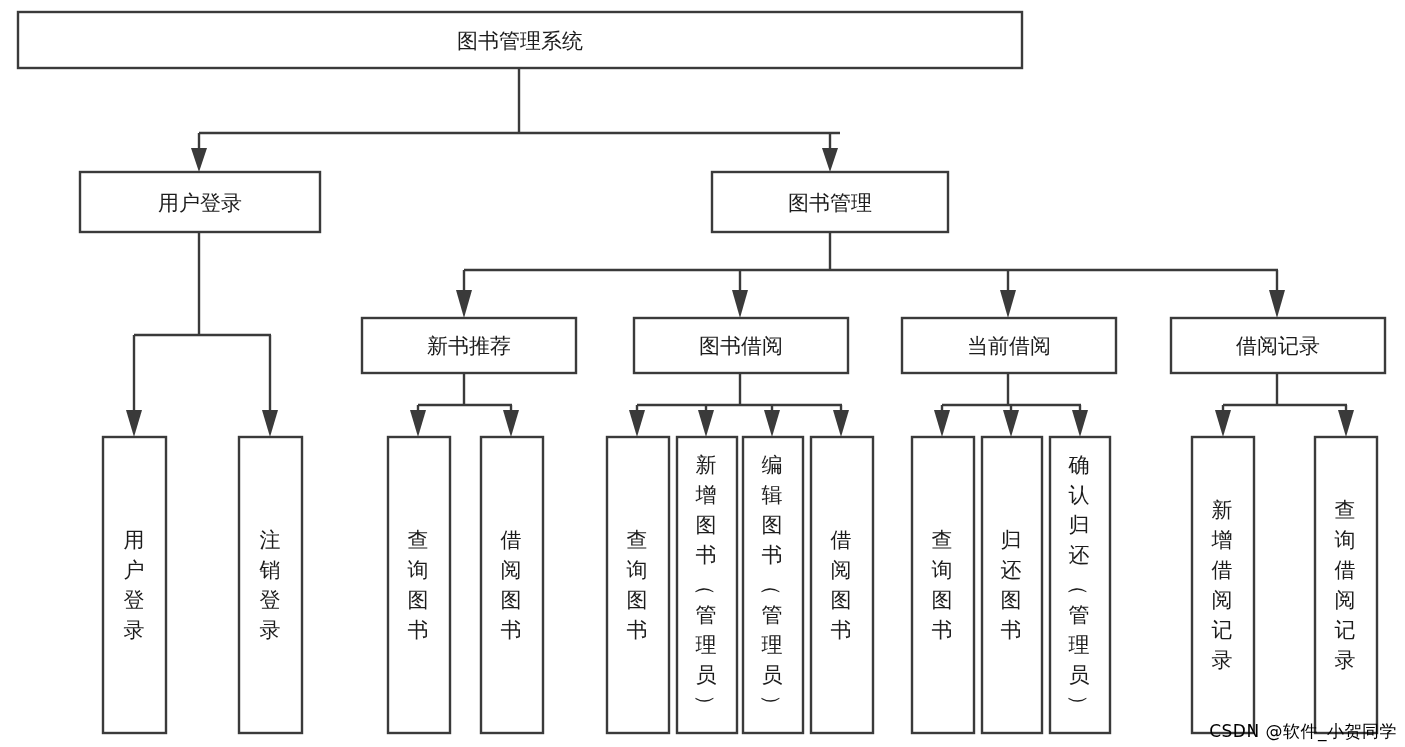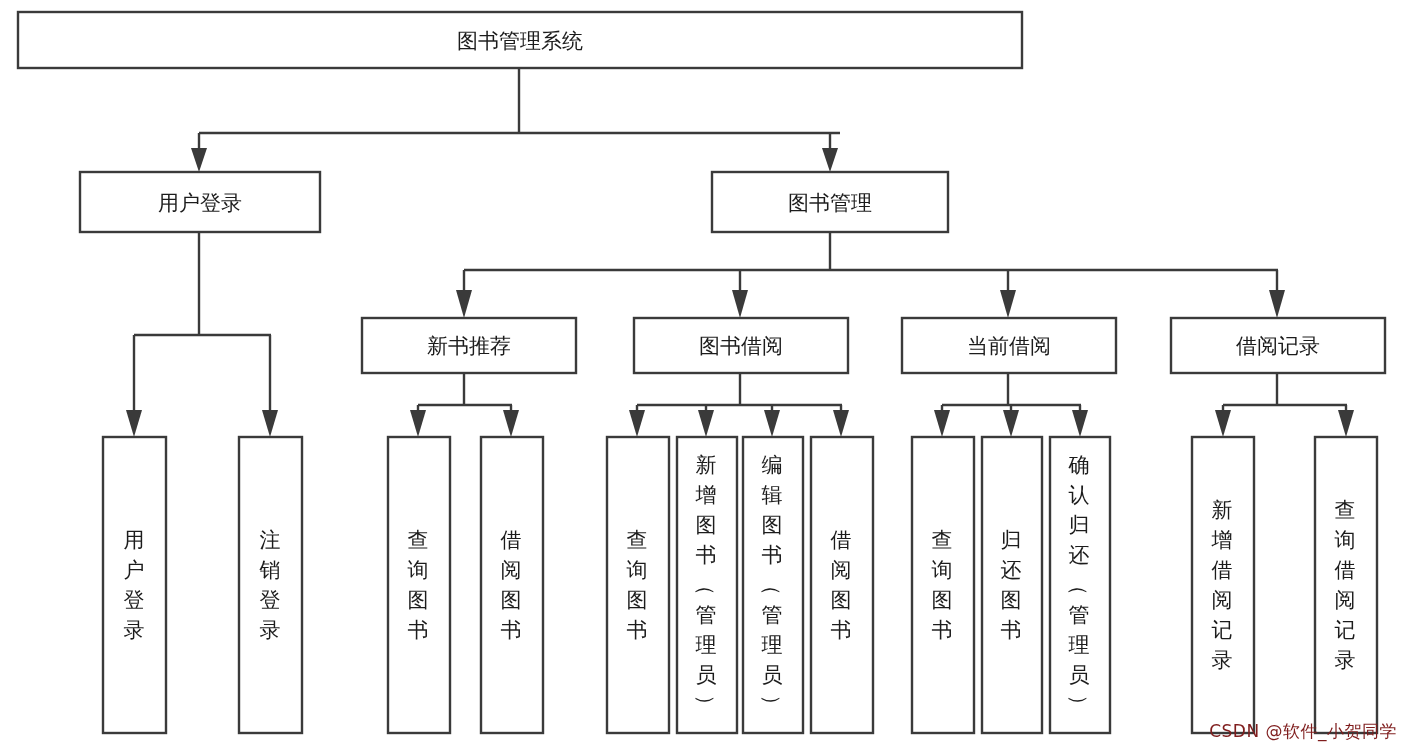--- a/index.html
+++ b/index.html
@@ -54,21 +54,21 @@
     fill: #1c1c1c;
     text-anchor: middle;
     dominant-baseline: central;
   }
   .watermark-text {
     position: absolute;
     right: 8px;
     bottom: 4px;
     font-family: "DejaVu Sans", "Liberation Sans", sans-serif;
     font-size: 17px;
-    color: #7f1d1d;
+    color: #000000;
     white-space: nowrap;
     letter-spacing: 0.5px;
     user-select: none;
   }
 </style>
 </head>
 <body>
 
 <div id="diagram-root">
 

